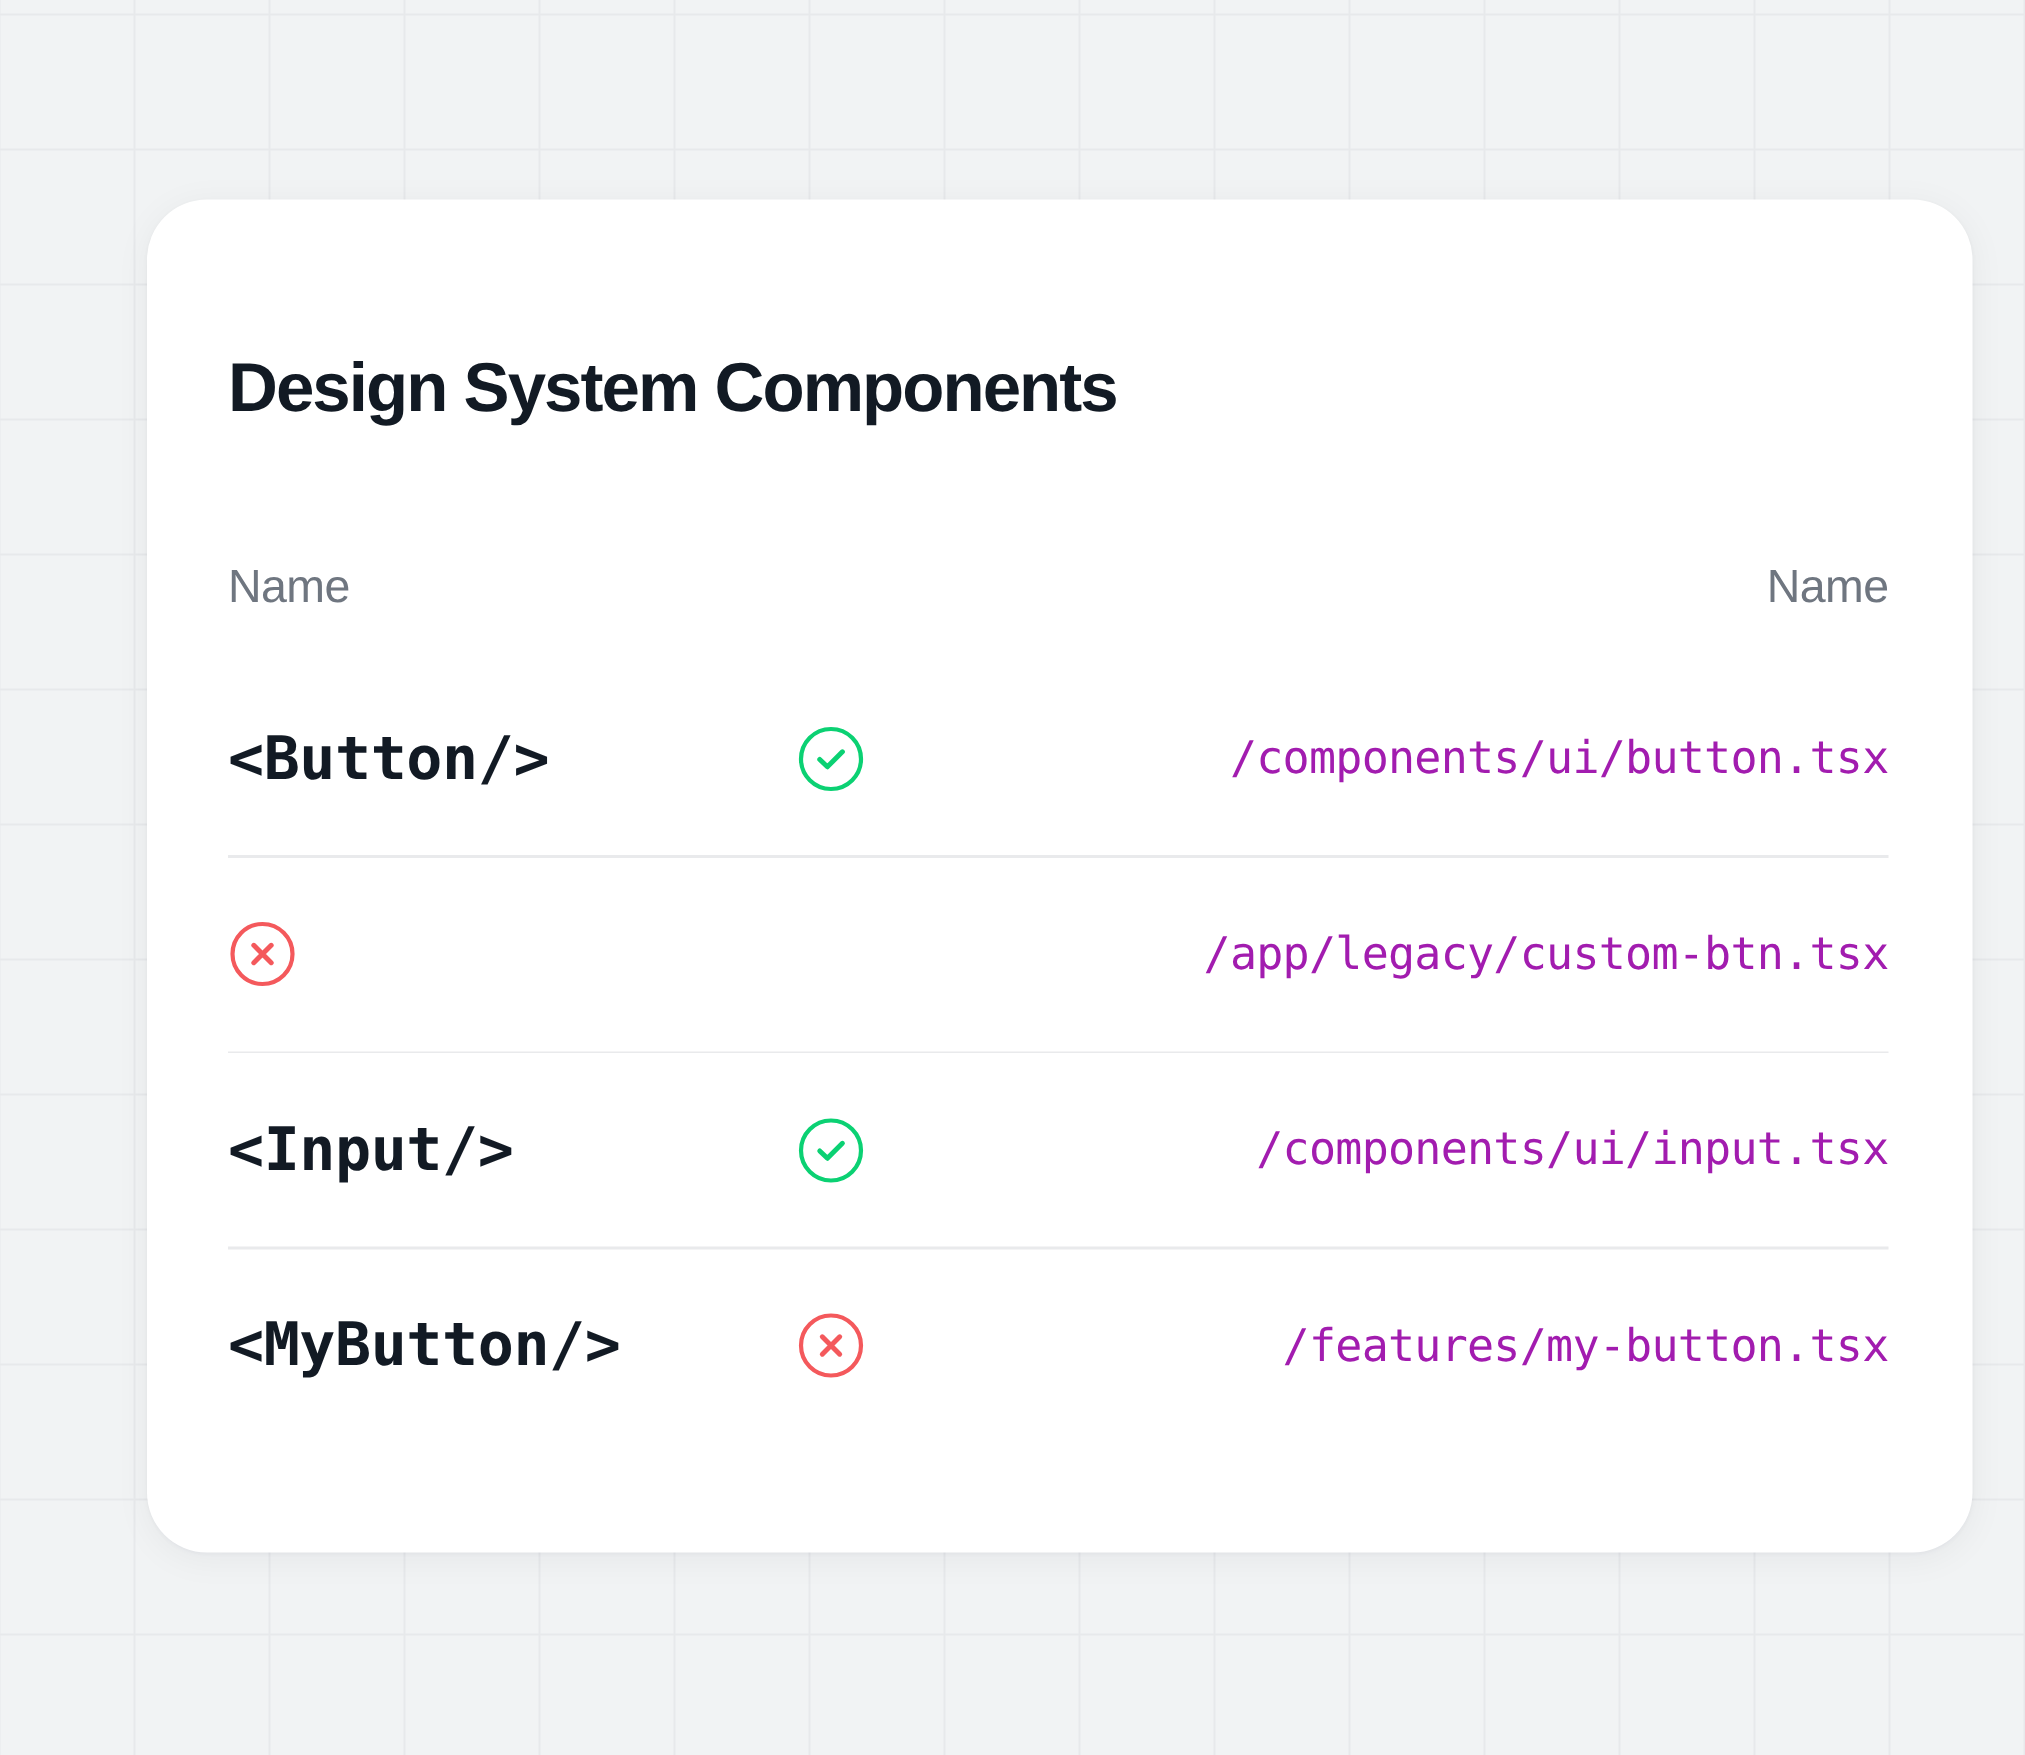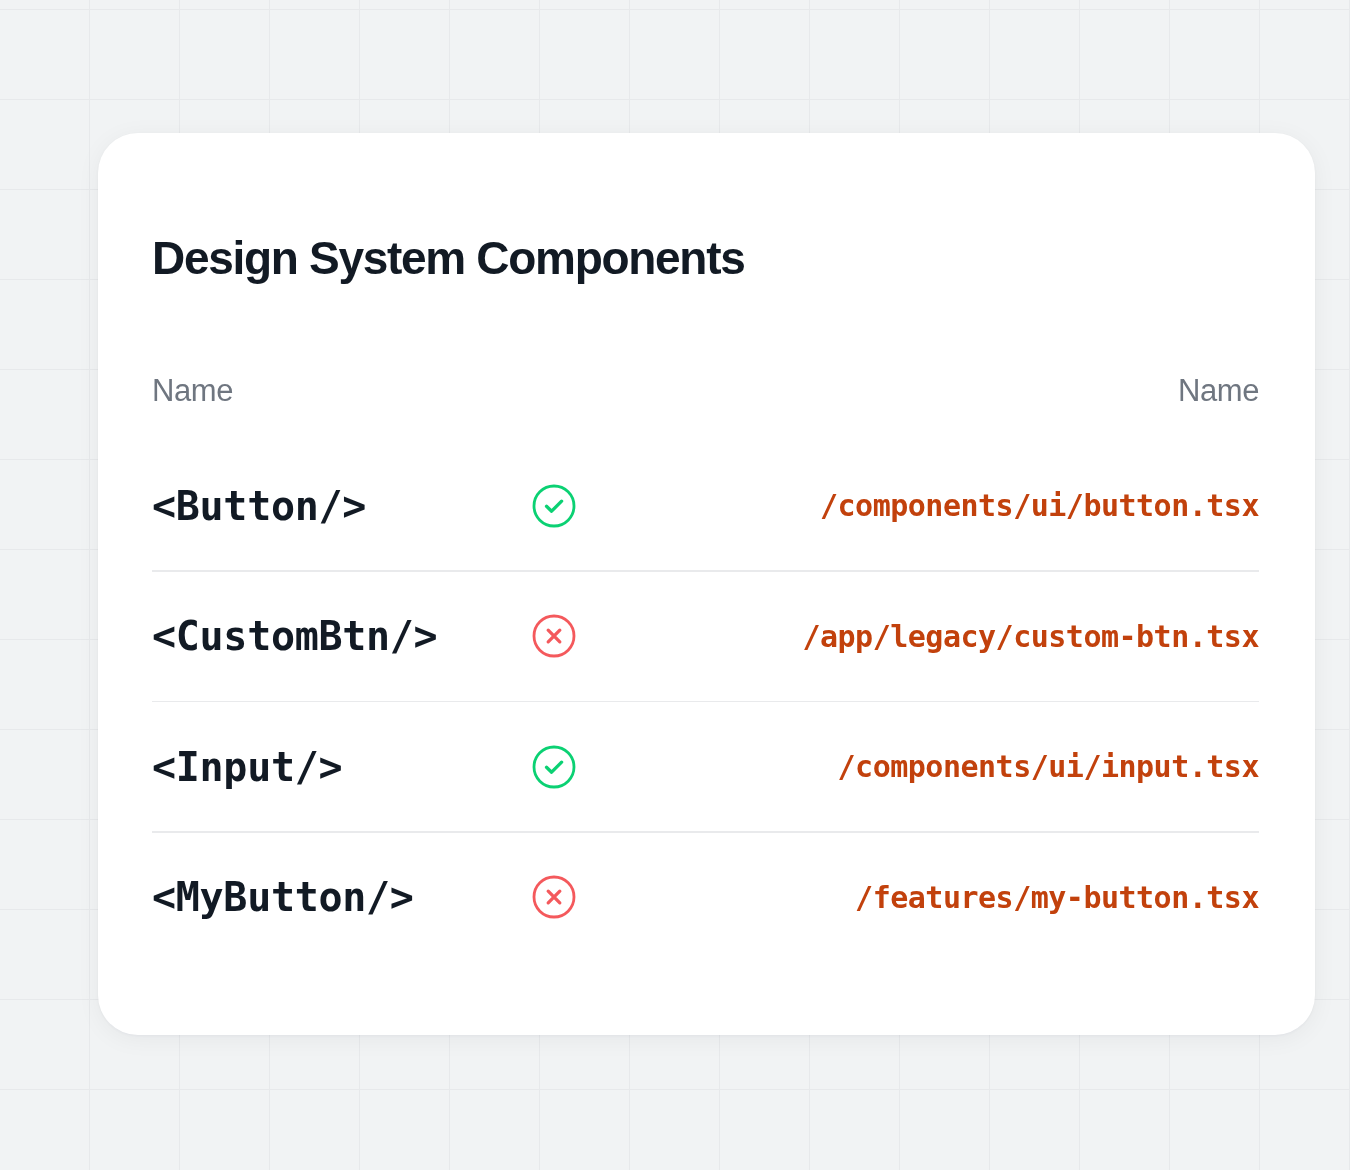--- a/index.html
+++ b/index.html
@@ -92,22 +92,22 @@
     font-size: 40px;
     font-weight: 700;
     color: #121a24;
     letter-spacing: -0.3px;
     white-space: nowrap;
   }
 
   .cell-path {
     font-family: "DejaVu Sans Mono", "Liberation Mono", monospace;
     font-size: 30px;
-    font-weight: 700;
-    color: #c2410c;
+    font-weight: 400;
+    color: #a21caf;
     letter-spacing: -0.5px;
     white-space: nowrap;
   }
 
   .divider {
     width: 100%;
     height: 1.6px;
     background: #e9eaec;
   }
 
@@ -143,21 +143,20 @@
               <circle cx="23" cy="23" r="20" stroke="#0bd173" stroke-width="2.8"></circle>
               <path d="M15.5 23.3 L20.6 28.2 L30.6 18.2" stroke="#0bd173" stroke-width="3.3" stroke-linecap="round" stroke-linejoin="round" fill="none"></path>
             </svg>
           </span>
         </div>
         <div class="col-path cell-path">/components/ui/button.tsx</div>
       </div>
       <div class="divider"></div>
 
       <div class="row">
-        <div class="col-name cell-name">&lt;CustomBtn/&gt;</div>
         <div class="col-std">
           <span class="status-icon">
             <svg width="46" height="46" viewBox="0 0 46 46" fill="none">
               <circle cx="23" cy="23" r="20" stroke="#f4595c" stroke-width="2.8"></circle>
               <path d="M17.2 17.2 L28.8 28.8 M28.8 17.2 L17.2 28.8" stroke="#f4595c" stroke-width="3.3" stroke-linecap="round"></path>
             </svg>
           </span>
         </div>
         <div class="col-path cell-path">/app/legacy/custom-btn.tsx</div>
       </div>

